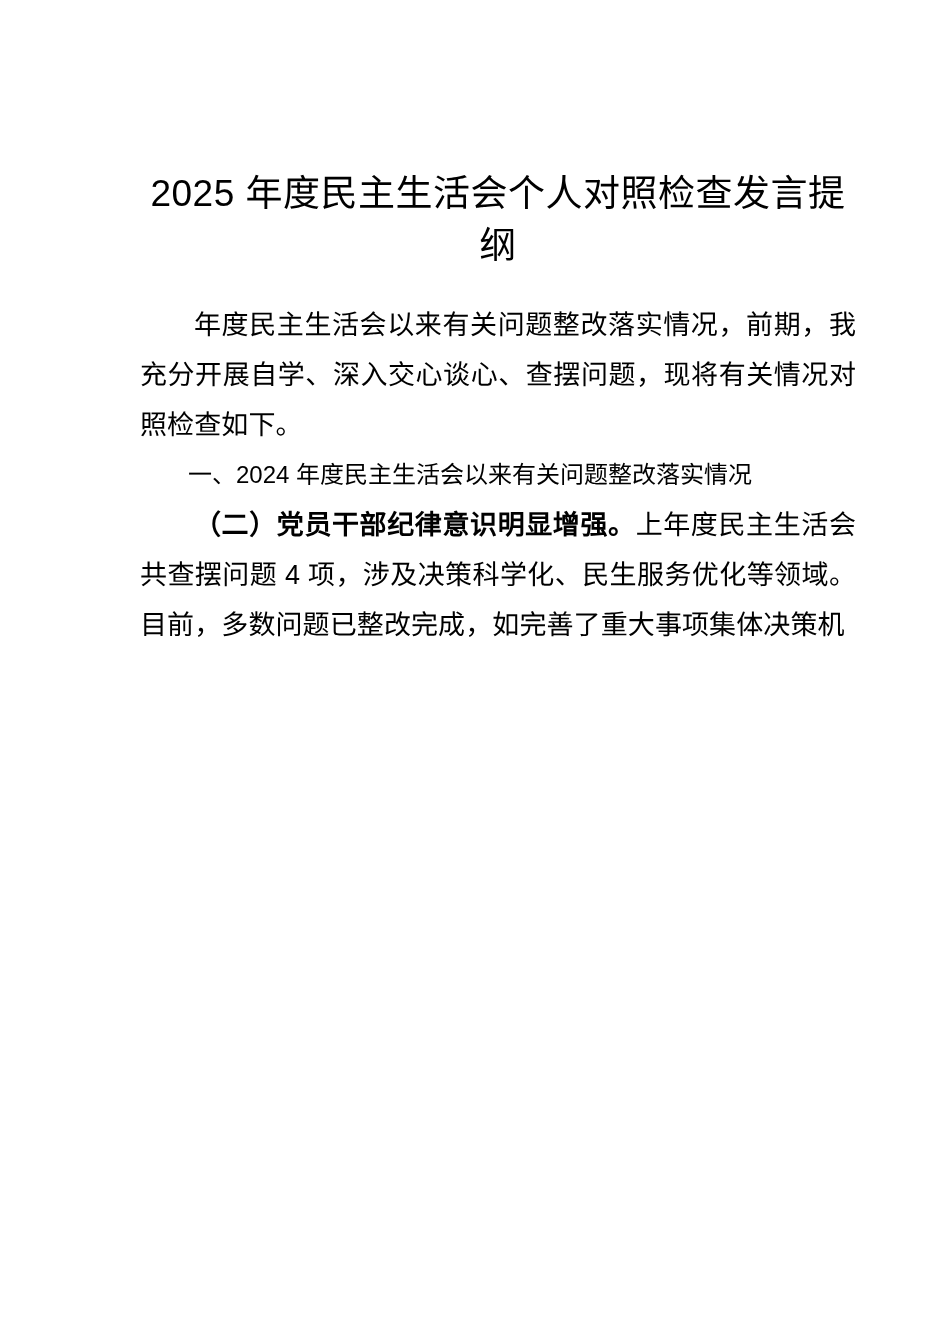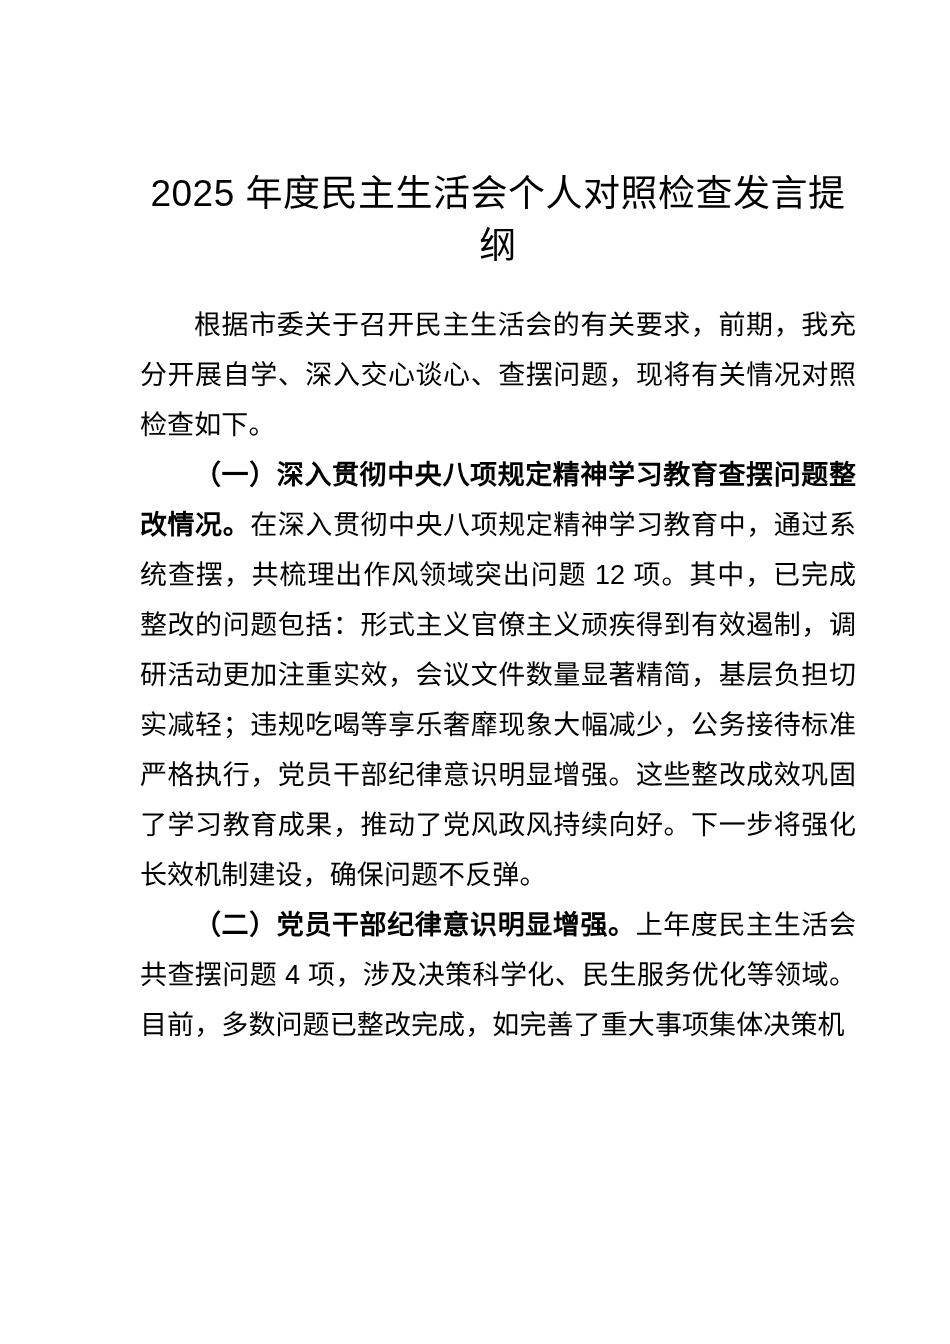--- a/index.html
+++ b/index.html
@@ -81,21 +81,21 @@
 </head>
 <body>
 
 <div class="page">
   <div class="doc-body">
 
     <h1 class="doc-title">
       <span>2025 年度民主生活会个人对照检查发言提纲</span>
     </h1>
 
-    <p class="para first-body">根据市委关于召开民主生活会的有关要求，前期，我充分开展自学、深入交心谈心、查摆问题，现将有关情况对照检查如下。</p>
+    <p class="para first-body">年度民主生活会以来有关问题整改落实情况，前期，我充分开展自学、深入交心谈心、查摆问题，现将有关情况对照检查如下。</p>
 
+    <p class="heading-l1">一、2024 年度民主生活会以来有关问题整改落实情况</p>
 
-    <p class="para"><span class="lead-bold">（一）深入贯彻中央八项规定精神学习教育查摆问题整改情况。</span><span>在深入贯彻中央八项规定精神学习教育中，通过系统查摆，共梳理出作风领域突出问题 12 项。其中，已完成整改的问题包括：形式主义官僚主义顽疾得到有效遏制，调研活动更加注重实效，会议文件数量显著精简，基层负担切实减轻；违规吃喝等享乐奢靡现象大幅减少，公务接待标准严格执行，党员干部纪律意识明显增强。这些整改成效巩固了学习教育成果，推动了党风政风持续向好。下一步将强化长效机制建设，确保问题不反弹。</span></p>
 
     <p class="para"><span class="lead-bold">（二）党员干部纪律意识明显增强。</span><span>上年度民主生活会共查摆问题 4 项，涉及决策科学化、民生服务优化等领域。目前，多数问题已整改完成，如完善了重大事项集体决策机</span></p>
 
   </div>
 </div>
 
 </body></html>

